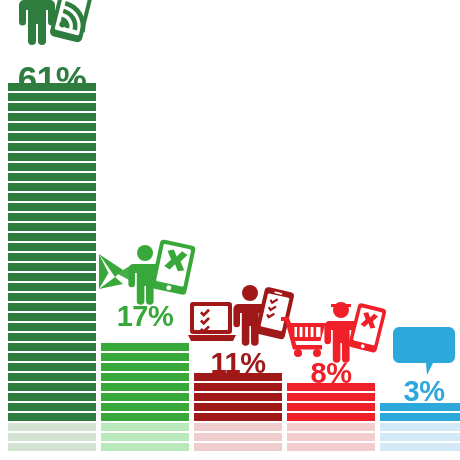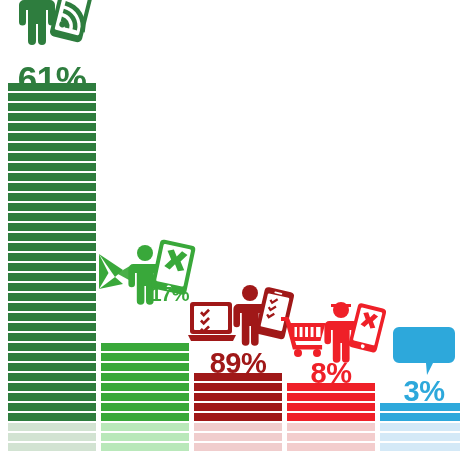--- a/index.html
+++ b/index.html
@@ -119,21 +119,21 @@
         </g>
         <g transform="rotate(12 75 26)">
           <rect x="58" y="0" width="36" height="50" rx="4" fill="#39a83a"></rect>
           <rect x="62" y="4" width="28" height="38" rx="1.5" fill="#ffffff"></rect>
           <circle cx="76" cy="46" r="2.4" fill="#ffffff"></circle>
           <path d="M67 10 l6 -2.4 l4.2 6.2 l4.2 -6.2 l6 2.4 l-5.4 7.8 l5.4 7.8 l-6 2.4 l-4.2 -6.2 l-4.2 6.2 l-6 -2.4 l5.4 -7.8 z" fill="#39a83a"></path>
         </g>
       </svg>
     </div>
 
-    <div class="pct" style="bottom:147px;font-size:20px;color:#39a83a;text-align:right;">17%</div>
+    <div class="pct" style="bottom:120px;font-size:29px;color:#39a83a;">17%</div>
 
     <div class="bar">
       <div class="seg" style="background:#39a83a;"></div>
       <div class="seg" style="background:#39a83a;"></div>
       <div class="seg" style="background:#39a83a;"></div>
       <div class="seg" style="background:#39a83a;"></div>
       <div class="seg" style="background:#39a83a;"></div>
       <div class="seg" style="background:#39a83a;"></div>
       <div class="seg" style="background:#39a83a;"></div>
       <div class="seg" style="background:#39a83a;"></div>
@@ -167,21 +167,21 @@
           <rect x="82" y="7.8" width="8" height="1.8" rx="0.9" fill="#ffffff"></rect>
           <g fill="#a01818" transform="translate(79,15)">
             <path d="M0 2.8 l1.6 -1.6 l1.5 1.6 l3.8 -3.8 l1.6 1.6 l-5.4 5.4 z"></path>
             <path d="M0 10.2 l1.6 -1.6 l1.5 1.6 l3.8 -3.8 l1.6 1.6 l-5.4 5.4 z"></path>
             <path d="M0 17.6 l1.6 -1.6 l1.5 1.6 l3.8 -3.8 l1.6 1.6 l-5.4 5.4 z"></path>
           </g>
         </g>
       </svg>
     </div>
 
-    <div class="pct" style="bottom:73px;font-size:29px;color:#a01818;">89%</div>
+    <div class="pct" style="bottom:73px;font-size:29px;color:#a01818;">11%</div>
 
     <div class="bar">
       <div class="seg" style="background:#a01818;"></div>
       <div class="seg" style="background:#a01818;"></div>
       <div class="seg" style="background:#a01818;"></div>
       <div class="seg" style="background:#a01818;"></div>
       <div class="seg" style="background:#a01818;"></div>
       <div class="seg" style="background:#f0cdcd;"></div>
       <div class="seg" style="background:#f0cdcd;"></div>
       <div class="seg" style="background:#f0cdcd;"></div>

